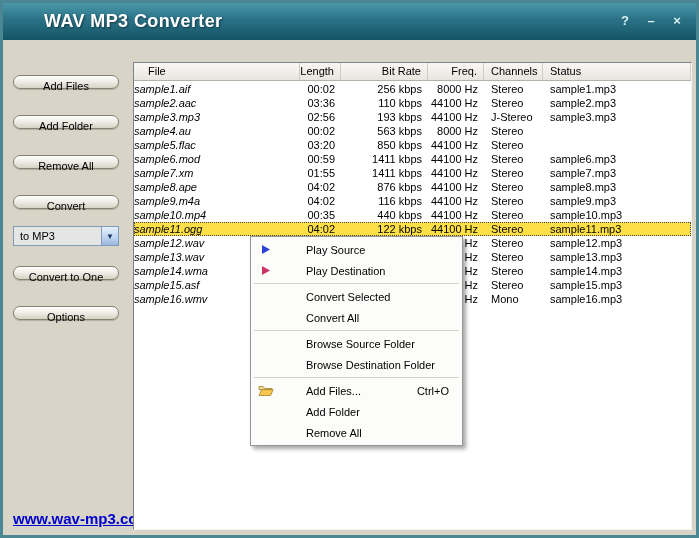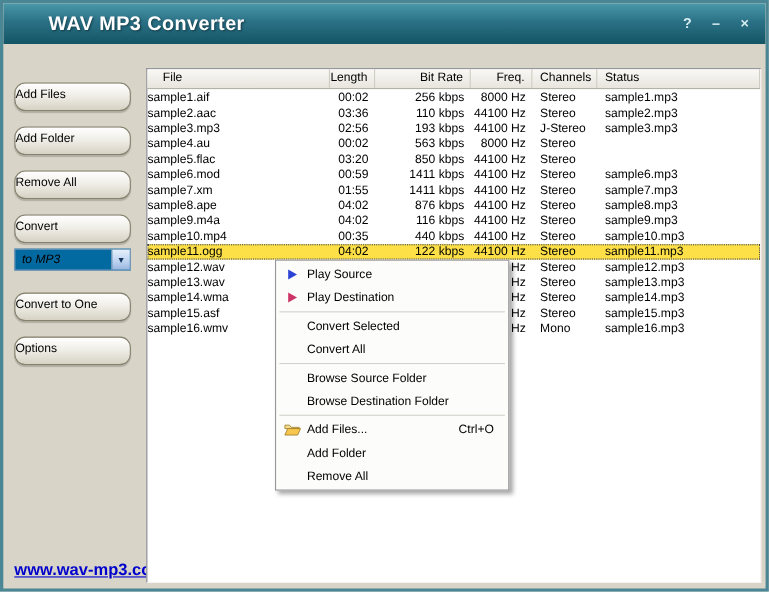--- a/index.html
+++ b/index.html
@@ -21,29 +21,29 @@
     margin-left:16px; color:#ffffff; font-size:18px; font-weight:bold;
     letter-spacing:.4px; text-shadow:1px 1px 2px rgba(0,0,0,.45);
   }
   .caption-buttons { margin-left:auto; margin-right:10px; display:flex; gap:8px; }
   .cap-btn {
     width:18px; height:17px; line-height:16px; text-align:center;
     color:#d9eef2; font-size:13px; font-weight:bold; cursor:default;
   }
   
   .side-btn {
-    position:absolute; left:10px; width:106px; height:26px;
+    position:absolute; left:10px; width:106px; height:14px;
     background:linear-gradient(180deg,#ffffff 0%,#f0eee8 45%,#d6d2c4 100%);
     border:1px solid #85826e; border-radius:10px;
-    font-size:11px; color:#000; line-height:20px;
+    font-size:11px; color:#000; text-align:center; line-height:20px;
     box-shadow:inset 0 1px 0 rgba(255,255,255,.8), 0 1px 1px rgba(0,0,0,.18);
   }
   .combo {
     position:absolute; left:10px; top:223px; width:106px; height:20px;
-    background:#0369a1; border:1px solid #7f9db9; display:flex; align-items:center;font-style:italic;
+    background:#e5e5e5; border:1px solid #7f9db9; display:flex; align-items:center;
   }
   .combo-text { padding-left:6px; font-size:11px; }
   .combo-arrow {
     margin-left:auto; width:17px; height:18px;
     background:linear-gradient(180deg,#e6f0fc 0%,#bcd2ef 60%,#9ab7e0 100%);
     border-left:1px solid #7f9db9;
     display:flex; align-items:center; justify-content:center;
     font-size:8px; color:#16365f;
   }
   .site-link {
@@ -67,34 +67,34 @@
   }
   .rows { position:absolute; left:0; right:0; top:19px; bottom:0; overflow:hidden; }
   .trow {
     display:grid; grid-template-columns:166px 41px 87px 56px 59px 1fr;
     height:14px; line-height:14px;
   }
   .trow.selected { background:#fde047; outline:1px dotted #41454b; outline-offset:-1px; }
   .cell { font-size:11px; color:#000; white-space:nowrap; overflow:hidden; }
   .l { text-align:left; }
   .r { text-align:right; padding-right:6px; }
-  .c0 { padding-left:0; }
+  .c0 { padding-left:0;font-style:italic; }
   .c4, .c5 { padding-left:7px; }
   .hcell.l { padding-left:14px; }
   .hcell.r { text-align:right; padding-right:6px; }
   .hcell.lp { padding-left:7px; }
   
   .menu {
     position:absolute; left:247px; top:233px; width:213px;
     background:#fcfcfa; border:1px solid #979797; padding:2px 1px;
     box-shadow:3px 3px 4px rgba(0,0,0,.35); z-index:20;
   }
   .mitem { height:21px; display:flex; align-items:center; }
   .micon { width:27px; display:flex; align-items:center; justify-content:center; flex:0 0 27px; }
-  .mlabel { font-size:11px; color:#000; }
+  .mlabel { font-size:11px; color:#000;margin-left:27px; }
   .mshortcut { margin-left:auto; padding-right:12px; font-size:11px; color:#000; }
   .msep { height:1px; background:#d2d2cd; margin:2px 2px; }
 </style>
 </head>
 <body>
 
 <div class="window">
 
   <div class="titlebar">
     <span class="title-text">WAV MP3 Converter</span>

